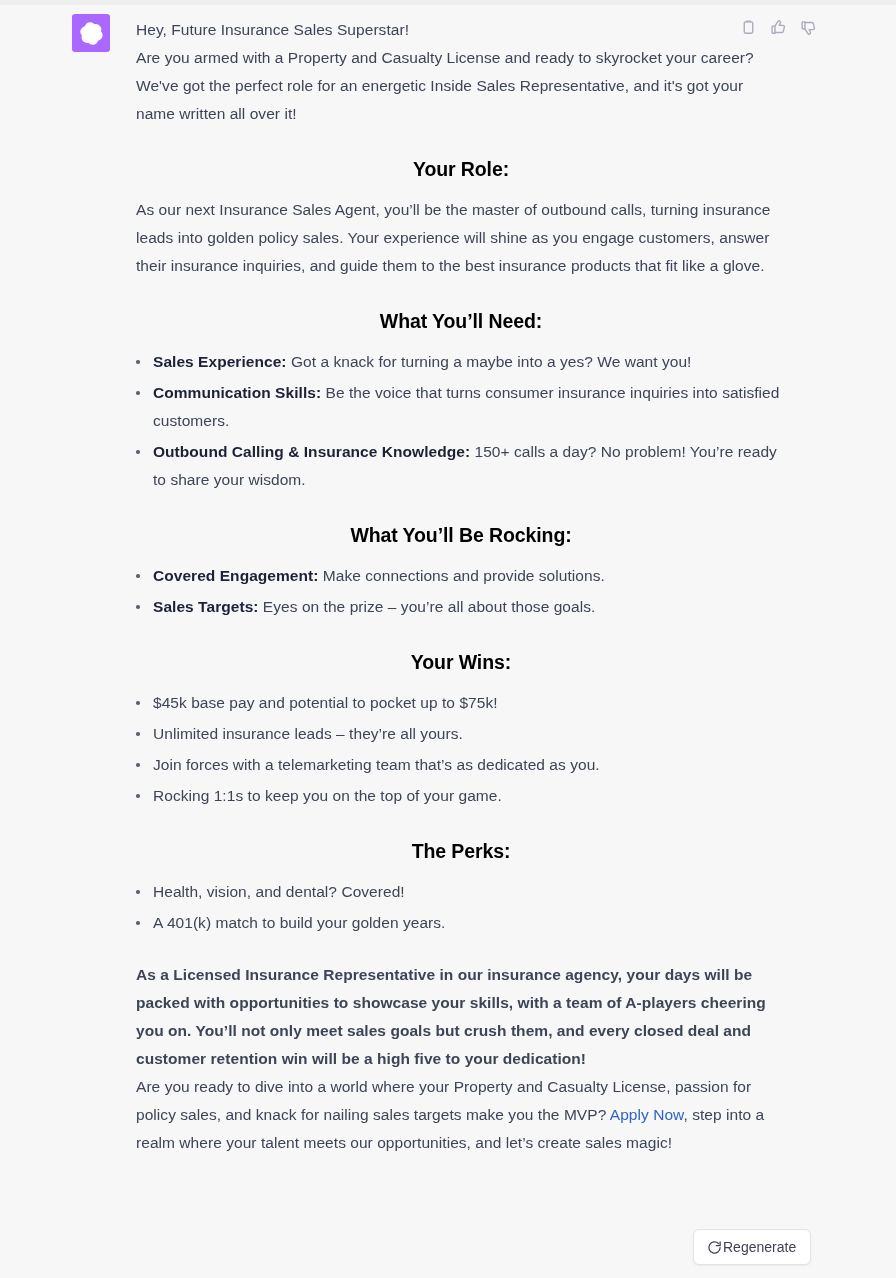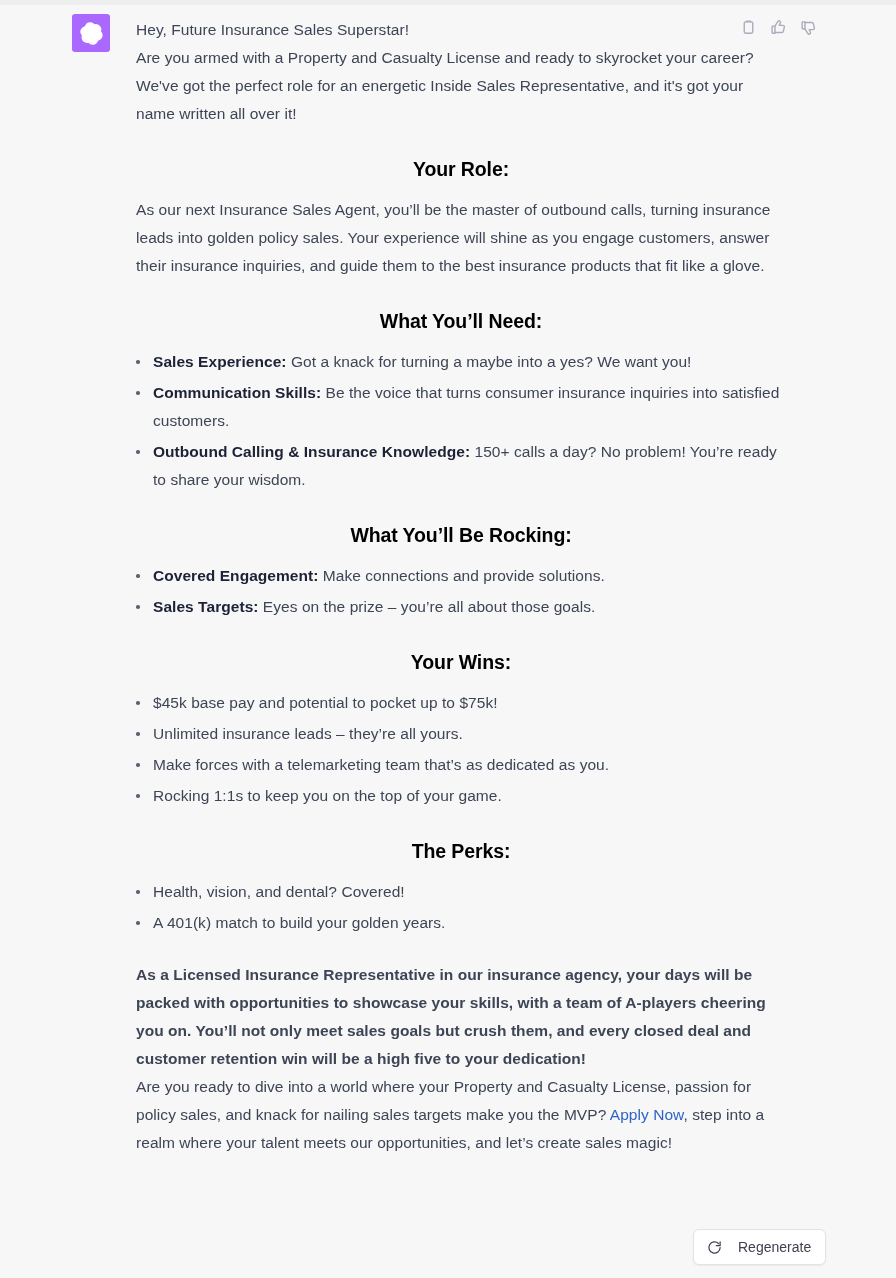--- a/index.html
+++ b/index.html
@@ -114,21 +114,21 @@
     text-decoration: none;
   }
 
   
   .regen {
     position: absolute;
     left: 693px; top: 1229px;
     height: 36px;
     display: flex;
     align-items: center;
-    gap: 16px;
+    gap: 1px;
     padding: 0 14px 0 13px;
     background: #ffffff;
     border: 1px solid #e3e3e6;
     border-radius: 6px;
     box-shadow: 0 1px 2px rgba(0,0,0,0.05);
     color: #40414f;
     font-size: 14px;
     cursor: pointer;
     white-space: nowrap;
   }
@@ -191,21 +191,21 @@
       <h3 class="section">What You’ll Be Rocking:</h3>
       <ul class="bullets">
         <li><b>Covered Engagement:</b><span> Make connections and provide solutions.</span></li>
         <li><b>Sales Targets:</b><span> Eyes on the prize – you’re all about those goals.</span></li>
       </ul>
 
       <h3 class="section">Your Wins:</h3>
       <ul class="bullets">
         <li><span>$45k base pay and potential to pocket up to $75k!</span></li>
         <li><span>Unlimited insurance leads – they’re all yours.</span></li>
-        <li><span>Make forces with a telemarketing team that’s as dedicated as you.</span></li>
+        <li><span>Join forces with a telemarketing team that’s as dedicated as you.</span></li>
         <li><span>Rocking 1:1s to keep you on the top of your game.</span></li>
       </ul>
 
       <h3 class="section">The Perks:</h3>
       <ul class="bullets">
         <li><span>Health, vision, and dental? Covered!</span></li>
         <li><span>A 401(k) match to build your golden years.</span></li>
       </ul>
 
       <p class="p-body" style="margin-top:24px;font-weight:bold;">As a Licensed Insurance Representative in our insurance agency, your days will be packed with opportunities to showcase your skills, with a team of A-players cheering you on. You’ll not only meet sales goals but crush them, and every closed deal and customer retention win will be a high five to your dedication!</p>

